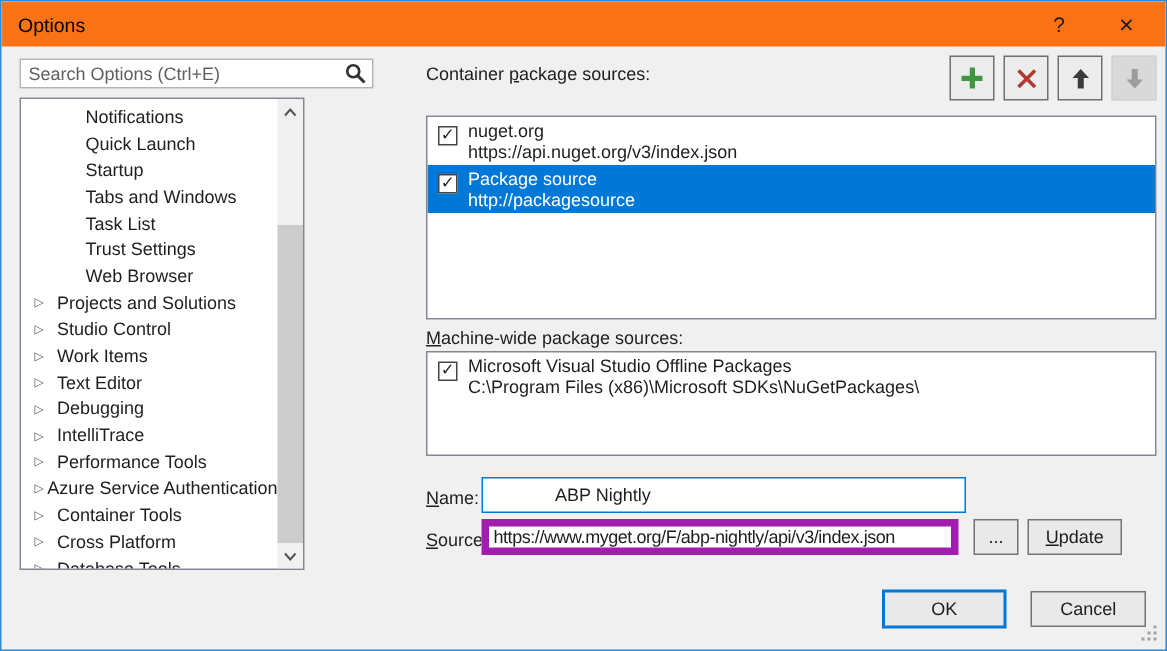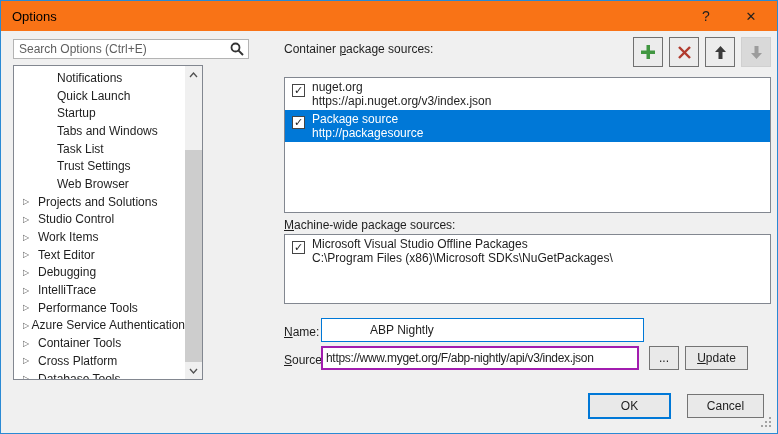--- a/index.html
+++ b/index.html
@@ -42,21 +42,21 @@
   .list-available { top:76px; width:487px; height:136px; }
   .list-machine { top:233px; width:487px; height:70px; }
   .ps-row { position:relative; min-height:32px; padding:2px 4px 1px 27px; }
   .ps-row.selected { background:#0078d7; color:#fff; }
   .cb { position:absolute; left:7px; top:6px; width:13px; height:13px; background:#fff; border:1px solid #454545; color:#1e1e1e; font-size:11px; line-height:11px; text-align:center; }
   .ps-name, .ps-url { font-size:12px; line-height:14px; }
   
   .flabel { position:absolute; left:283px; }
   .lbl-name { top:324px; }
   .lbl-source { top:352px; }
-  .field { position:absolute; height:24px; border:2px solid #a21caf; background:#fff; font-family:inherit; font-size:12px; color:#1e1e1e; padding:0 3px; outline:none; }
+  .field { position:absolute; height:24px; border:5px solid #a21caf; background:#fff; font-family:inherit; font-size:12px; color:#1e1e1e; padding:0 3px; outline:none; }
   .name-input { left:320px; top:317px; width:323px; border:1px solid #0078d7;padding-left:48px; }
   .source-input { left:320px; top:345px; width:318px; letter-spacing:-0.3px; }
   .btn { background:#e9e9e9; border:1px solid #747474; font-family:inherit; font-size:12px; color:#1e1e1e; display:flex; align-items:center; justify-content:center; }
   .browse-btn { position:absolute; left:648px; top:345px; width:30px; height:24px; }
   .update-btn { position:absolute; left:684px; top:345px; width:63px; height:24px; }
   .ok-btn { position:absolute; left:587px; top:392px; width:83px; height:26px; border:2px solid #0078d7; }
   .cancel-btn { position:absolute; left:686px; top:393px; width:77px; height:24px; }
   .grip { position:absolute; right:4px; bottom:4px; width:12px; height:12px; }
   .grip i { position:absolute; width:2px; height:2px; background:#a3a3a3; }
 </style>

